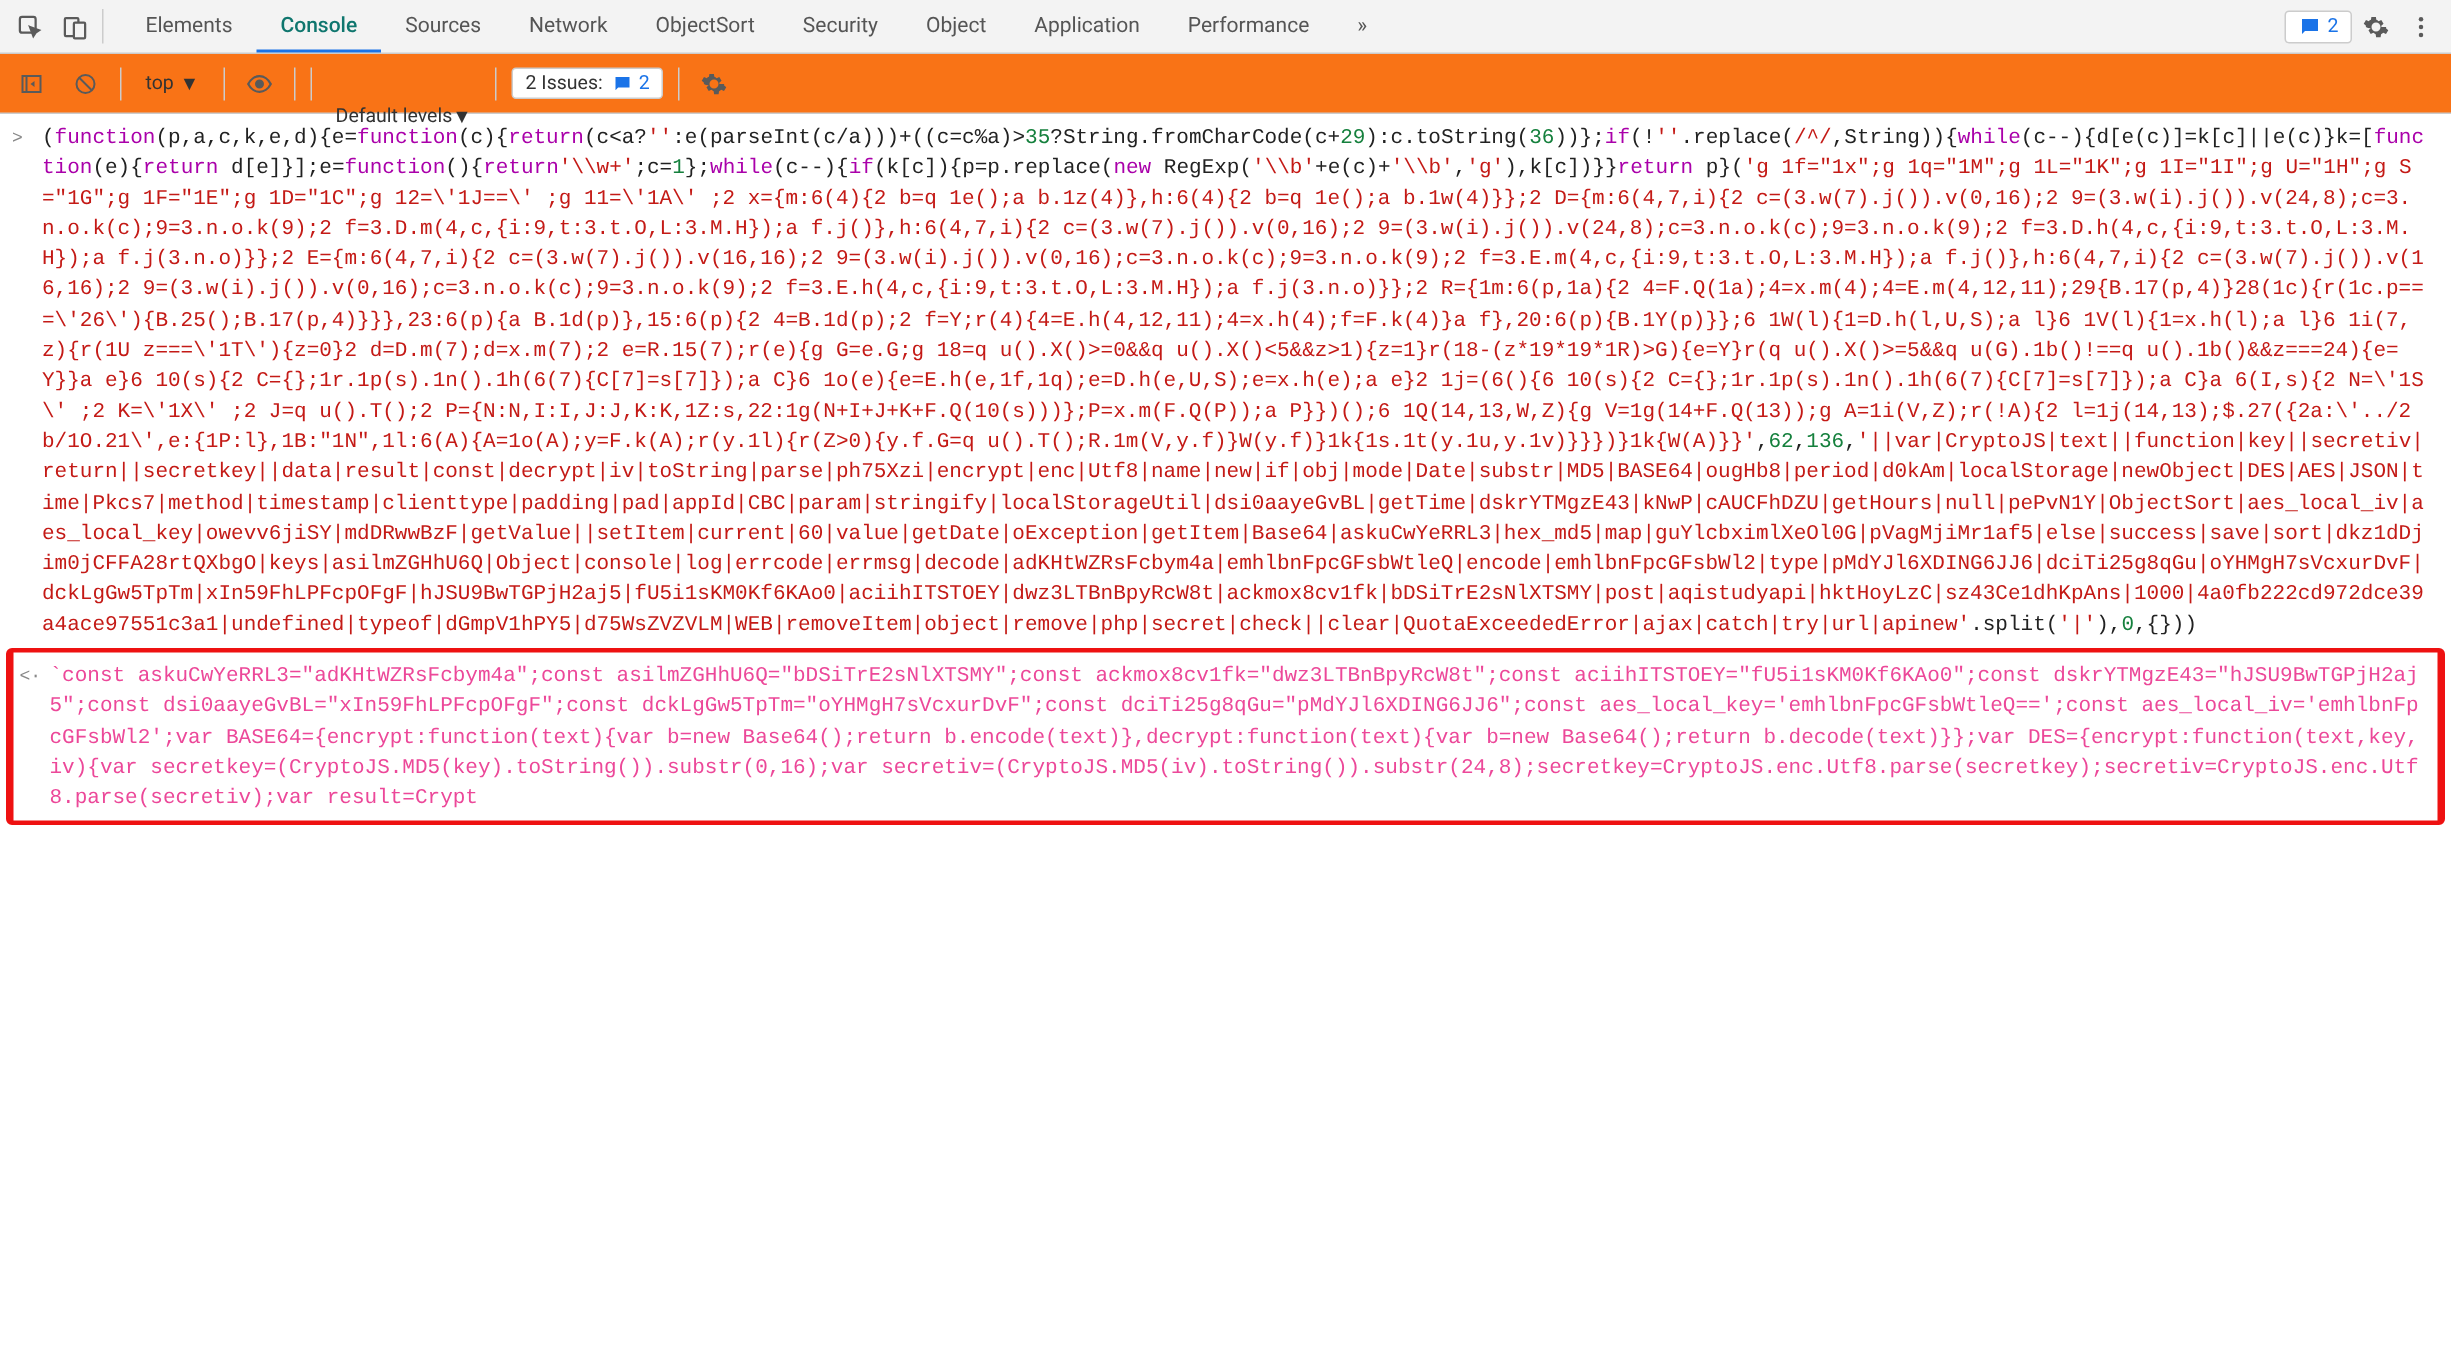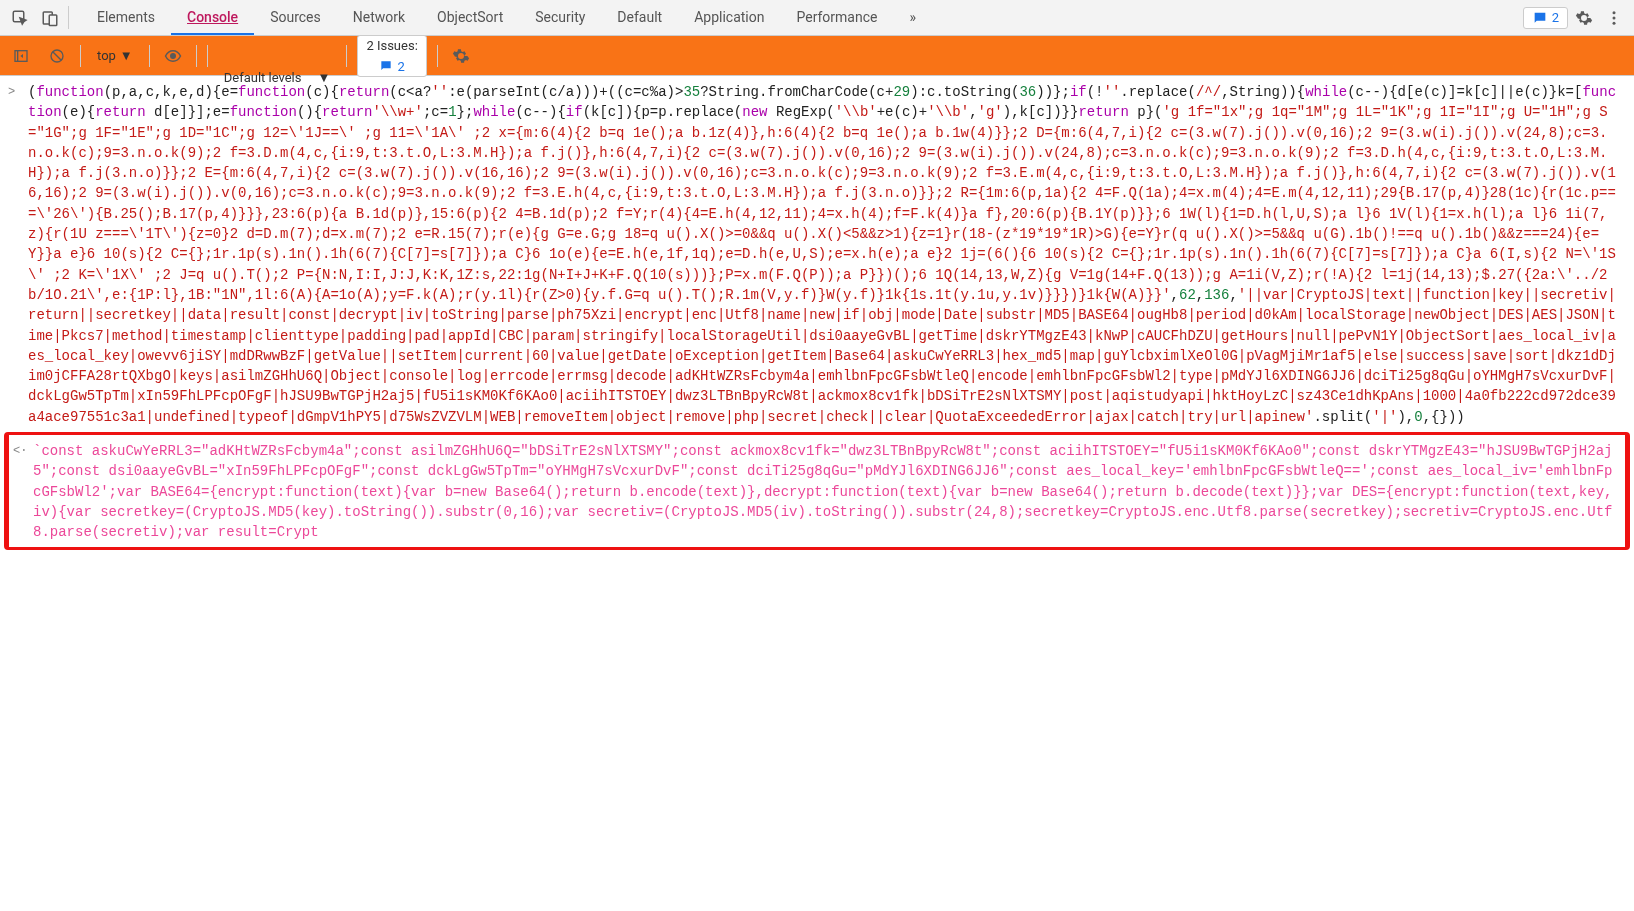--- a/index.html
+++ b/index.html
@@ -28,21 +28,21 @@
   }
   .tabs { display: flex; align-items: stretch; height: 100%; margin-left: 8px; gap: 0; }
   .tab {
     padding: 0 16px;
     display: flex; align-items: center;
     color: #555;
     cursor: pointer;
     font-size: 14px;
     border-bottom: 2px solid transparent;
   }
-  .tab.active { color: #be185d; border-bottom-color: #1a73e8; font-weight: 500; text-decoration: underline; }
+  .tab.active { color: #0f766e; border-bottom-color: #1a73e8; font-weight: 500; }
   .tab-bar .spacer { flex: 1; }
   .errors-badge {
     display: flex; align-items: center; gap: 4px;
     background: #fff; border: 1px solid #ccc;
     padding: 2px 8px; border-radius: 3px;
     color: #1a73e8; font-size: 13px;
     cursor: pointer;
   }
   .errors-badge svg { width: 16px; height: 16px; }
   .filter-bar {
@@ -63,27 +63,27 @@
     font-size: 13px;
   }
   .filter-input {
     flex: 1; max-width: 900px;
     height: 26px;
     border: 1px solid #ccc; background: #fff;
     padding: 0 8px; font-size: 13px;
     color: #555;
   }
   .levels-select {
-    display: flex; align-items: center; gap: 16px;
+    display: flex; align-items: center; gap: 0;
     padding: 2px 6px; cursor: pointer; font-size: 13px; margin-top: 44px;
   }
   .issues-link {
     display: flex; align-items: center; gap: 6px;
     padding: 2px 8px; border: 1px solid #ccc; background: #fff;
-    border-radius: 3px; color: #333; cursor: pointer; font-size: 13px; flex-direction: column;
+    border-radius: 3px; color: #333; cursor: pointer; font-size: 13px;
   }
   .issues-link .chip { display:flex; align-items:center; gap:4px; color:#1a73e8;}
   .sep { width:1px; height:22px; background:#ccc; }
   .console-body {
     flex: 1;
     overflow-y: auto;
     font-family: Menlo, Consolas, "Courier New", monospace;
     font-size: 14px;
     line-height: 1.45;
     position: relative;
@@ -141,21 +141,21 @@
         </svg>
     </div>
     <div class="vdiv"></div>
     <div class="tabs">
       <div class="tab">Elements</div>
       <div class="tab active">Console</div>
       <div class="tab">Sources</div>
       <div class="tab">Network</div>
       <div class="tab">ObjectSort</div>
       <div class="tab">Security</div>
-      <div class="tab">Default</div>
+      <div class="tab">Object</div>
       <div class="tab">Application</div>
       <div class="tab">Performance</div>
       <div class="tab">»</div>
     </div>
     <div class="spacer"></div>
     <div class="errors-badge">
       <svg viewBox="0 0 24 24">
           <path fill="#1a73e8" d="M4 4h16v12H7l-3 3z"></path>
         </svg>
       <span>2</span>

